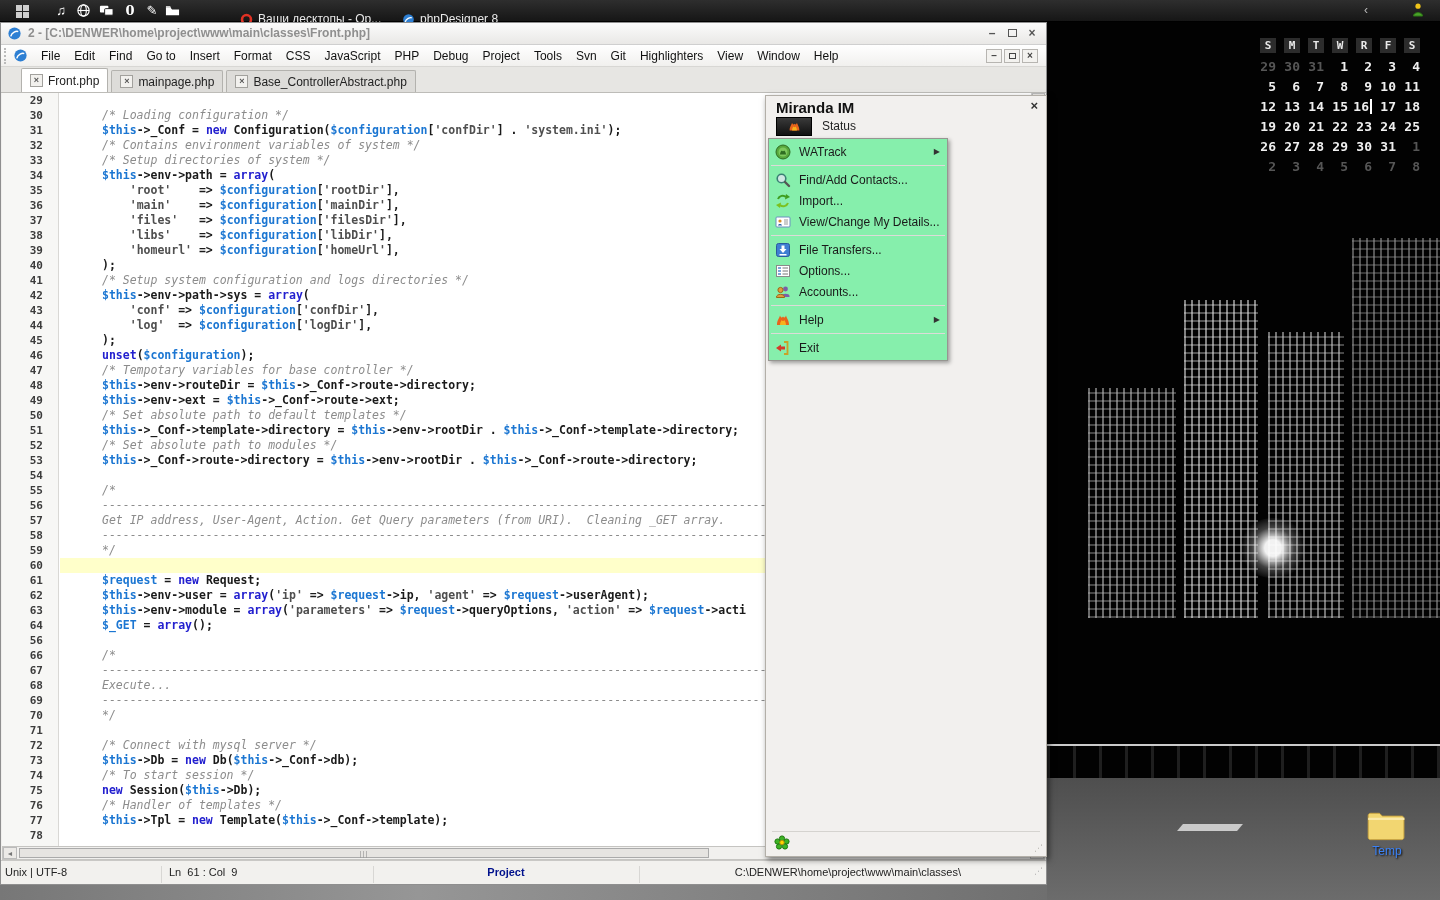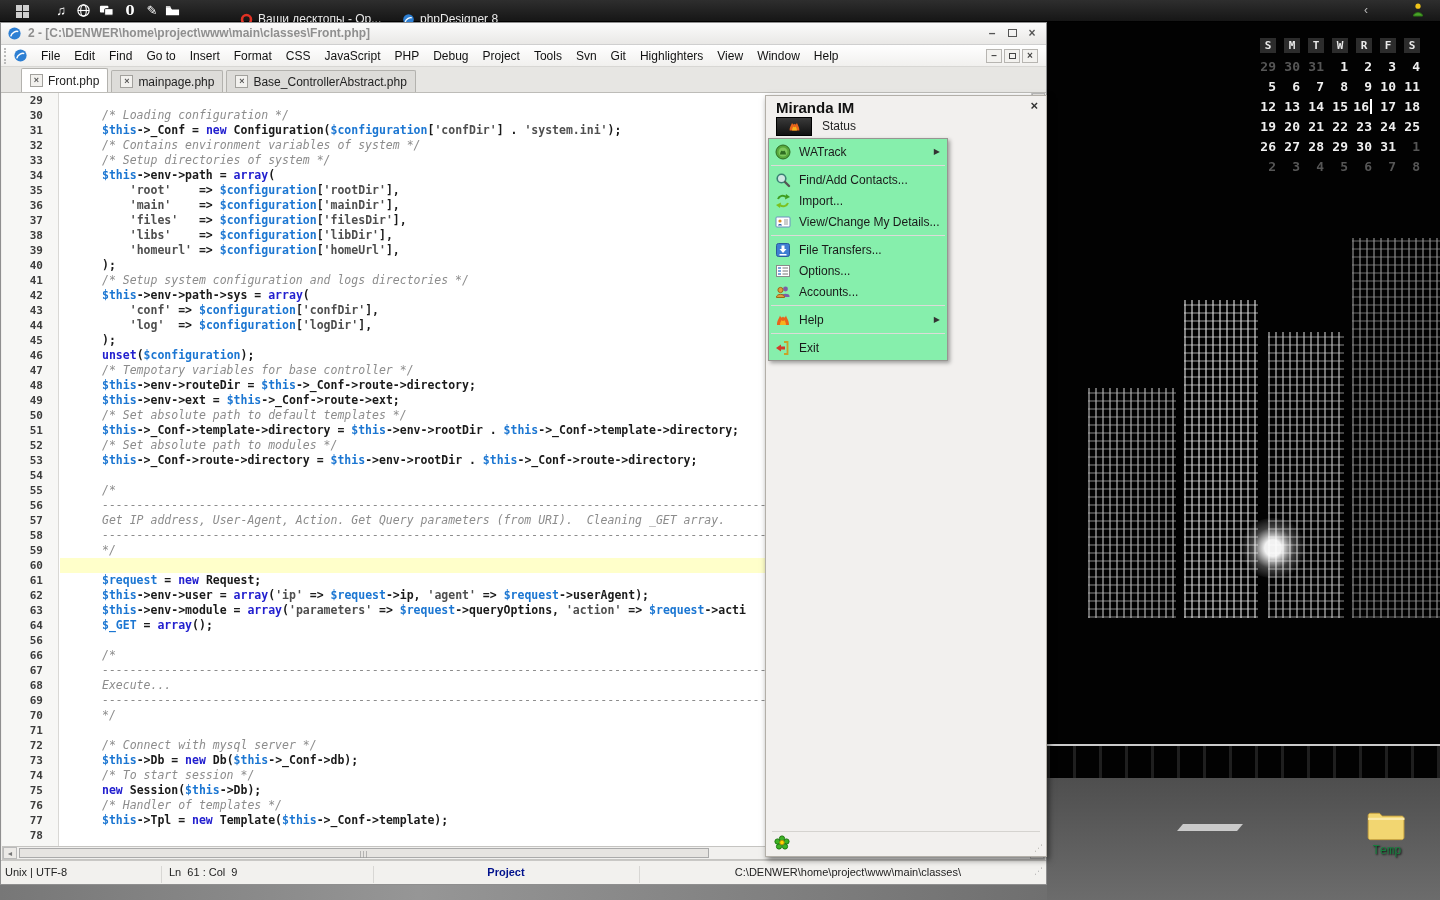--- a/index.html
+++ b/index.html
@@ -36,21 +36,21 @@
     color:#e9e9e9; font-size:11px; font-weight:bold; text-align:center; line-height:15px; }
   .cal-row { display:flex; height:20px; }
   .cal-row span { width:24px; text-align:right; padding-right:4px; font-size:13px; line-height:20px;
     color:#efefef; font-weight:bold; }
   .cal-row span.dim { color:#565656; }
   .cal-row span.sel { position:relative; }
   .cal-row span.sel i { font-style:normal; border-right:2px solid #fff; padding-right:1px; }
 
   
   #temp-folder { position:absolute; left:1356px; top:810px; width:62px; text-align:center; }
-  #temp-folder .lbl { color:#15803d; font-size:12px; margin-top:2px; text-shadow:1px 1px 2px #000;font-family:Liberation Mono, monospace; }
+  #temp-folder .lbl { color:#3b82f6; font-size:12px; margin-top:2px; text-shadow:1px 1px 2px #000; }
 
   
   #taskbar { position:absolute; left:0; top:0; width:1440px; height:22px;
     background:linear-gradient(180deg,#2e2e2e,#161616); border-bottom:1px solid #000;
     color:#e9e9e9; font-size:12px; }
   #taskbar .ico { position:absolute; top:3px; width:18px; height:16px; text-align:center;
     color:#fff; font-size:13px; line-height:16px; }
   .grid-ico { position:absolute; left:16px; top:5px; width:13px; height:13px;
     display:grid; grid-template-columns:6px 6px; grid-gap:1px; }
   .grid-ico i { background:#cfcfcf; width:6px; height:6px; }

